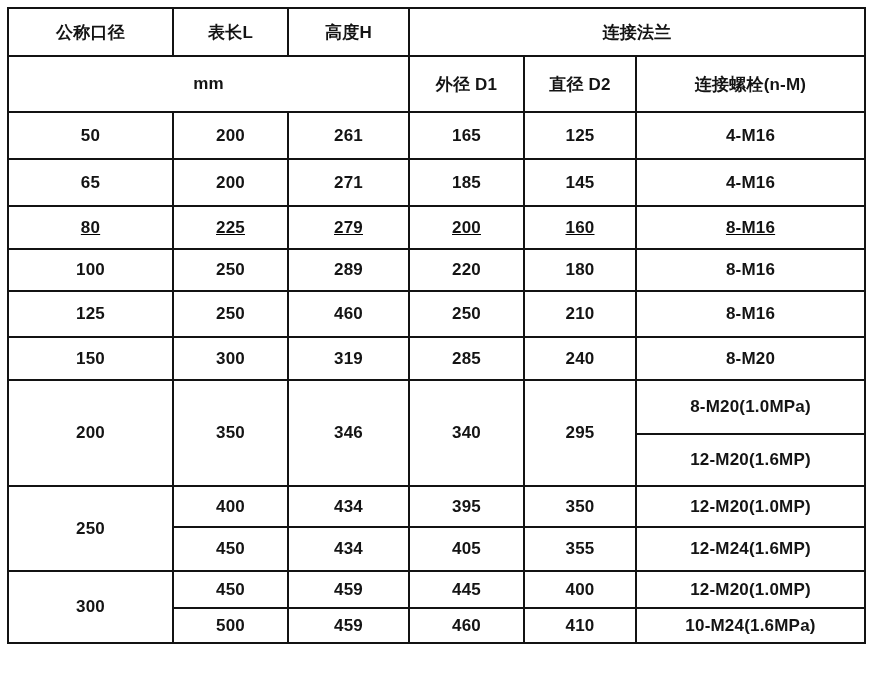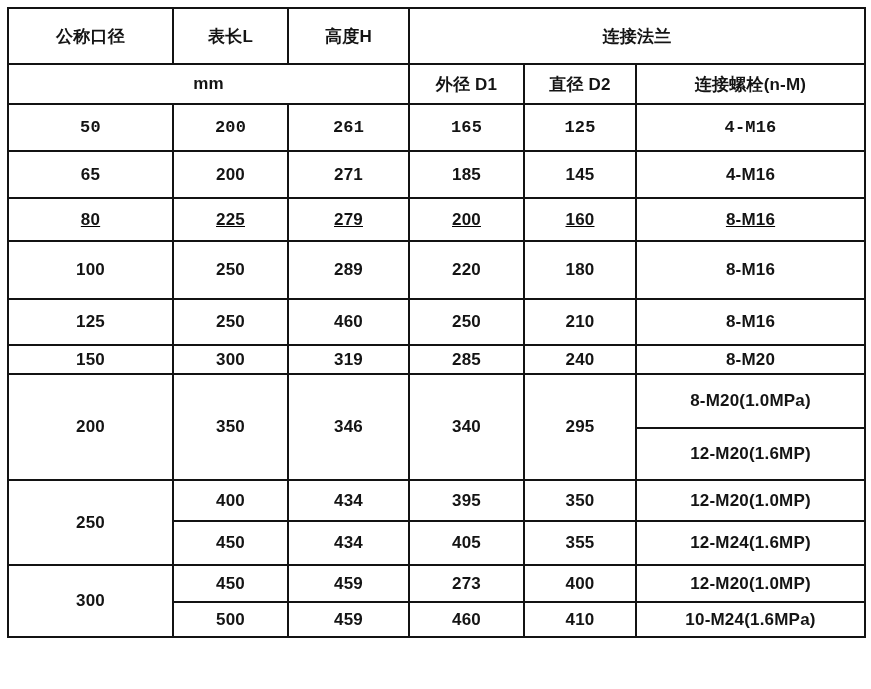--- a/index.html
+++ b/index.html
@@ -30,28 +30,28 @@
     color: #141414;
     font-size: 17px;
     font-weight: 700;
     letter-spacing: 0.2px;
     white-space: nowrap;
   }
   .spec-table th {
     font-weight: 700;
   }
   
-  tr.rh-head1  { height: 56px; }
-  tr.rh-head2  { height: 40px; }
-  tr.rh-d1     { height: 47px; font-family: Liberation Mono, monospace; }
+  tr.rh-head1  { height: 48px; }
+  tr.rh-head2  { height: 56px; }
+  tr.rh-d1     { height: 47px; }
   tr.rh-d2     { height: 47px; margin-top: 36px; }
   tr.rh-d3     { height: 43px; text-decoration: underline; }
-  tr.rh-d4     { height: 58px; }
+  tr.rh-d4     { height: 42px; }
   tr.rh-d5     { height: 46px; }
-  tr.rh-d6     { height: 29px; }
+  tr.rh-d6     { height: 43px; }
   tr.rh-g200a  { height: 54px; }
   tr.rh-g200b  { height: 52px; }
   tr.rh-g250a  { height: 41px; }
   tr.rh-g250b  { height: 44px; }
   tr.rh-g300a  { height: 37px; }
   tr.rh-g300b  { height: 35px; margin-left: 36px; }
 </style>
 </head>
 <body>
 
@@ -159,21 +159,21 @@
       <td>434</td>
       <td>405</td>
       <td>355</td>
       <td>12-M24(1.6MP)</td>
     </tr>
 
     <tr class="rh-g300a">
       <td rowspan="2">300</td>
       <td>450</td>
       <td>459</td>
-      <td>273</td>
+      <td>445</td>
       <td>400</td>
       <td>12-M20(1.0MP)</td>
     </tr>
     <tr class="rh-g300b">
       <td>500</td>
       <td>459</td>
       <td>460</td>
       <td>410</td>
       <td>10-M24(1.6MPa)</td>
     </tr>

